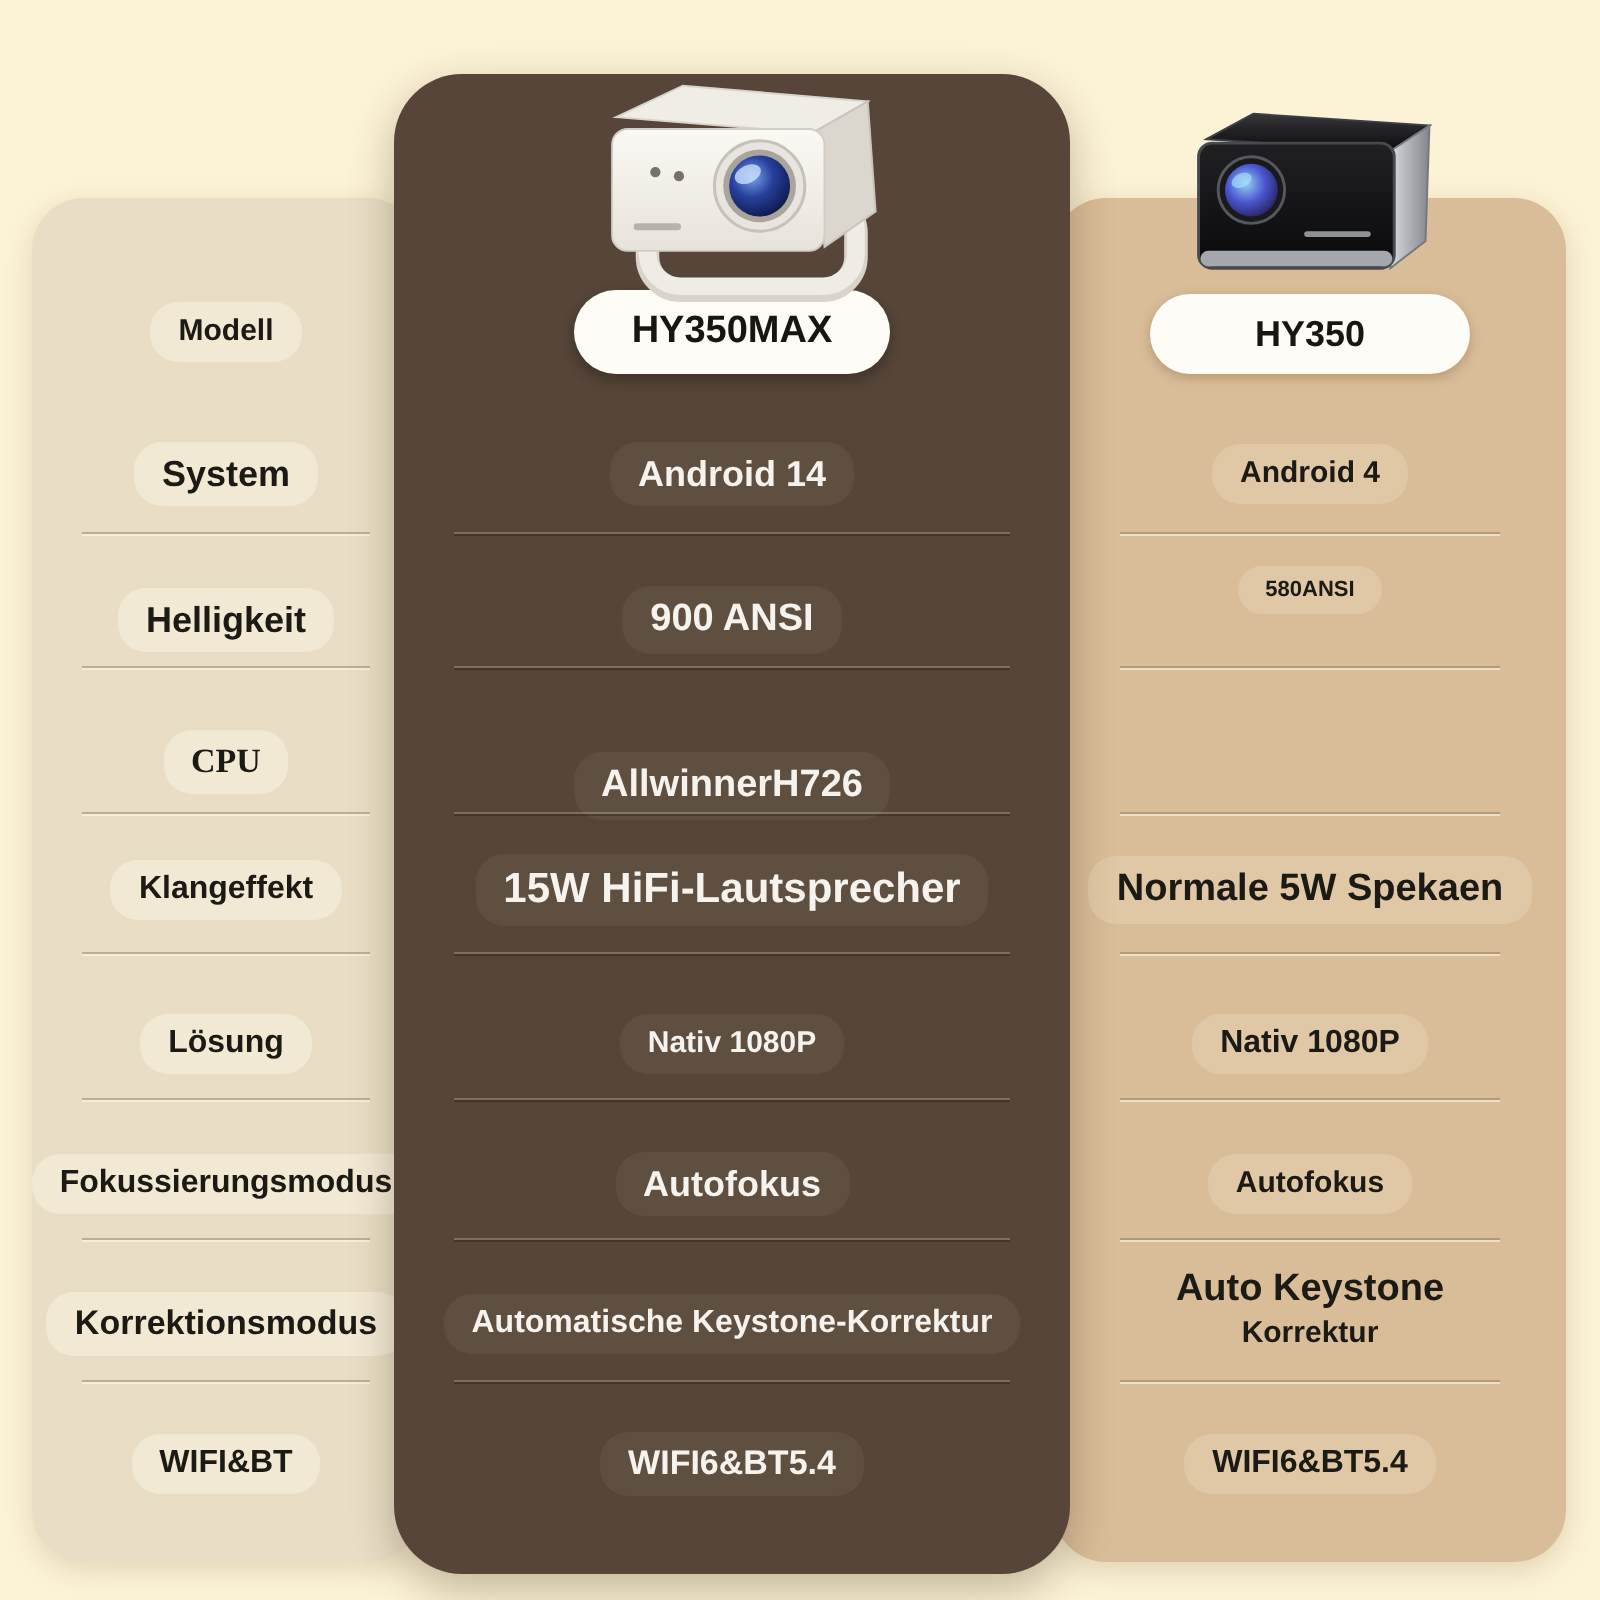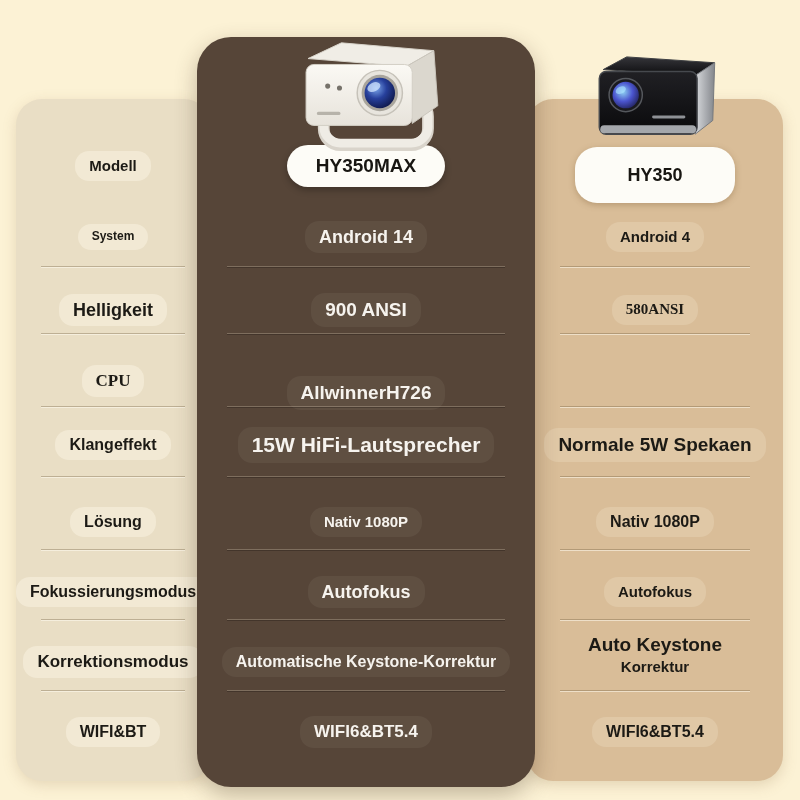--- a/index.html
+++ b/index.html
@@ -49,21 +49,21 @@
   }
   .cellbox{
     border-radius:14px;
     padding:6px 14px;
     line-height:1.15;
   }
   
   .panel-left .row{height:44px;color:var(--text-dark);font-weight:bold;}
   .panel-left .cellbox{background:rgba(252,246,230,.45);}
   .l0{top:45px;font-size:15px;}
-  .l1{top:116px;font-size:12px;}
+  .l1{top:116px;font-size:18px;}
   .l2{top:189px;font-size:18px;}
   .l3{top:260px;font-size:17px;font-family:Liberation Serif, serif;}
   .l4{top:324px;font-size:16px;}
   .l5{top:401px;font-size:16px;}
   .l6{top:471px;font-size:16px;}
   .l7{top:541px;font-size:17px;}
   .l8{top:611px;font-size:16px;}
   
   .panel-mid .row{height:48px;font-weight:bold;color:var(--value-white);}
   .panel-mid .cellbox{background:rgba(255,250,240,.055);}
@@ -73,21 +73,21 @@
   .m3{top:332px;font-size:19px;}
   .m4{top:384px;font-size:21px;}
   .m5{top:461px;font-size:15px;}
   .m6{top:531px;font-size:18px;}
   .m7{top:601px;font-size:16px;}
   .m8{top:671px;font-size:17px;}
   
   .panel-right .row{height:48px;color:var(--text-dark);font-weight:bold;}
   .panel-right .cellbox{background:rgba(255,248,235,.18);}
   .b1{top:114px;font-size:15px;}
-  .b2{top:187px;font-size:15px;font-family:Liberation Serif, serif;}
+  .b2{top:172px;font-size:11px;}
   .b3{top:258px;font-size:16px;}
   .b4{top:322px;font-size:19px;}
   .b5{top:399px;font-size:16px;}
   .b6{top:469px;font-size:15px;}
   .b7{top:531px;height:60px;}
   .b7 .line1{font-size:19px;}
   .b7 .line2{font-size:15px;margin-top:2px;}
   .b8{top:609px;font-size:16px;}
   
   .divider{
@@ -107,21 +107,21 @@
   .dm4{top:512px;} .dm5{top:582px;} .dm6{top:653px;}
   
   .badge{
     position:absolute;
     display:flex;align-items:center;justify-content:center;
     background:#fdfcf7;border-radius:22px;
     font-weight:bold;color:#181612;
     box-shadow:0 3px 7px rgba(0,0,0,.28);
   }
   .badge-max{left:50%;transform:translateX(-50%);top:108px;width:158px;height:42px;font-size:19px;}
-  .badge-base{left:50%;transform:translateX(-50%);top:48px;width:160px;height:56px;font-size:18px;box-shadow:0 2px 6px rgba(120,90,50,.35);}
+  .badge-base{left:50%;transform:translateX(-50%);top:48px;width:160px;height:40px;font-size:18px;box-shadow:0 2px 6px rgba(120,90,50,.35);}
   
   .projector{position:absolute;z-index:3;}
   .proj-max{left:283px;top:33px;width:170px;height:118px;}
   .proj-base{left:592px;top:52px;width:130px;height:90px;}
 </style>
 </head>
 <body>
 
 <div class="panel panel-left">
   <div class="row l0">

